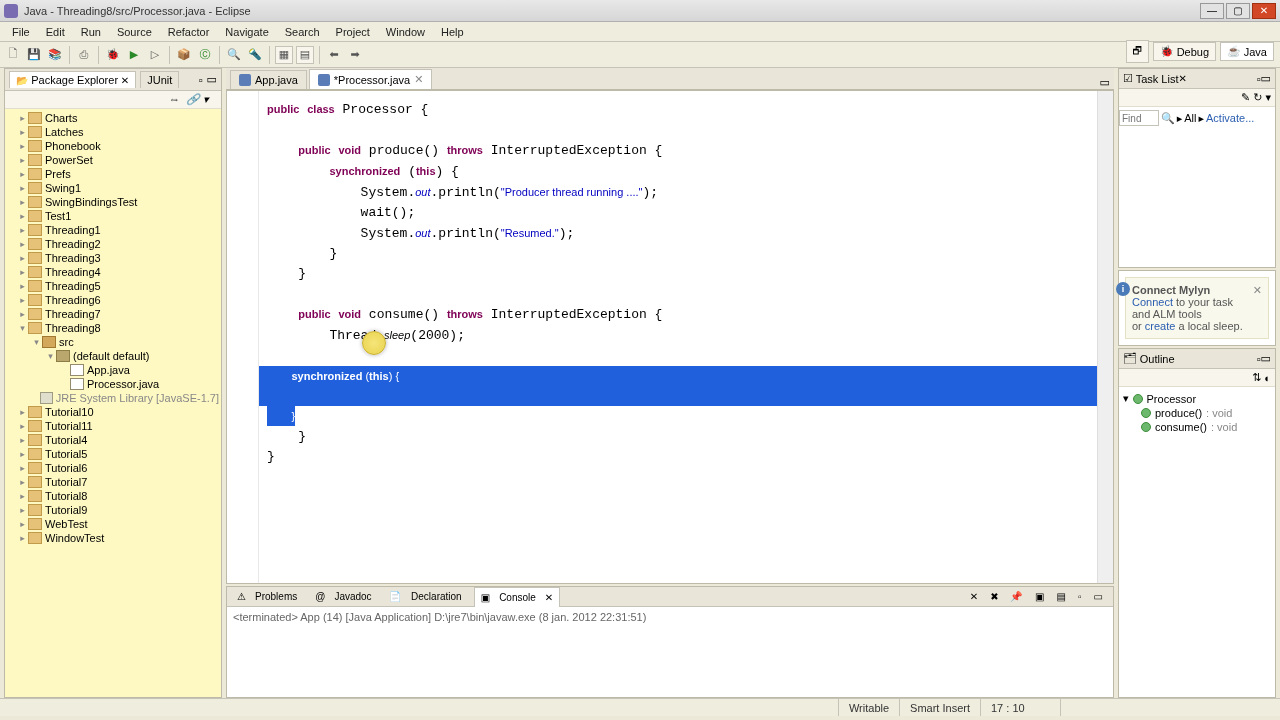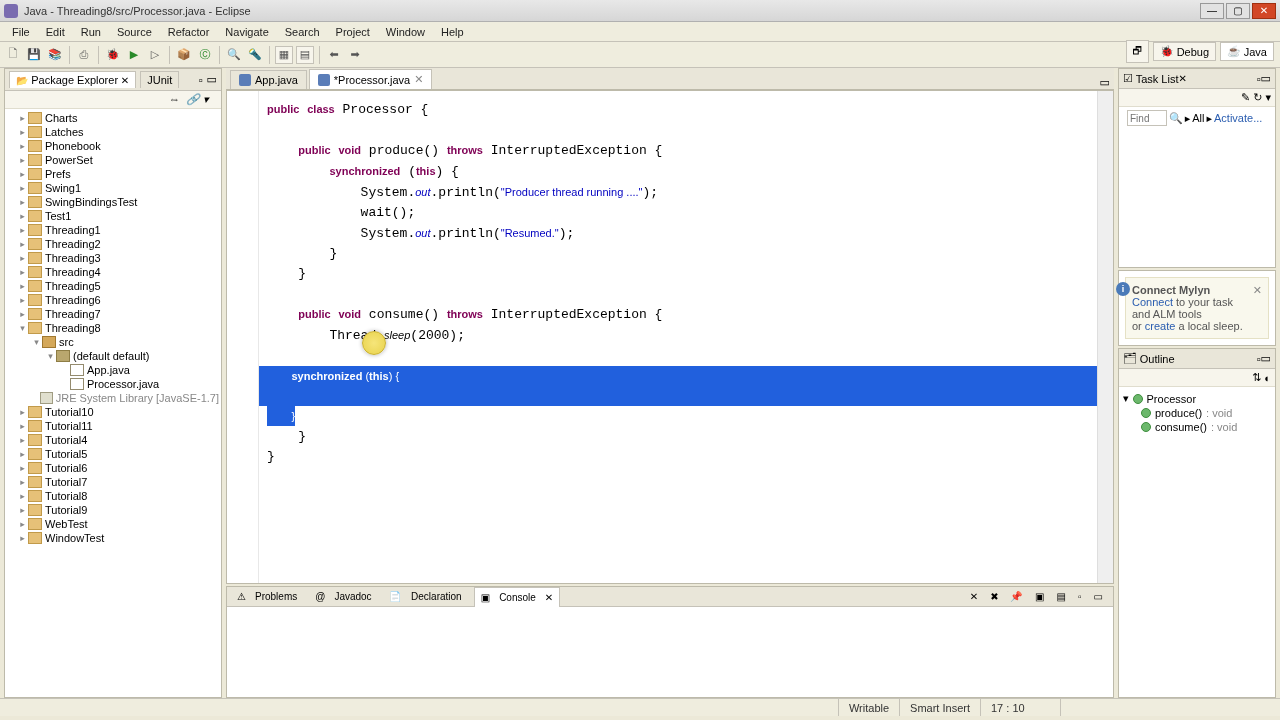--- a/index.html
+++ b/index.html
@@ -11,21 +11,21 @@
 .winbtns div { width:24px; height:16px; border:1px solid #999; background:#e2e2e2; display:flex; align-items:center; justify-content:center; font-size:10px;}
 .winbtns .close{ background:#d24726; color:#fff; border-color:#a03010;}
 .menubar { height:20px; background:#efedde; display:flex; align-items:center; padding:0 4px; border-bottom:1px solid #c5c2b8;}
 .menubar span { padding:2px 8px; color:#222;}
 .toolbar { height:26px; background:#efedde; display:flex; align-items:center; padding:0 4px; gap:3px; border-bottom:1px solid #c5c2b8;}
 .tb-btn{ width:18px; height:18px; border:1px solid transparent; display:flex; align-items:center; justify-content:center; font-size:11px; color:#555;}
 .tb-btn.b{border-color:#c5c2b8; background:#f7f5ec;}
 .tb-sep{ width:1px; height:18px; background:#c5c2b8; margin:0 2px;}
 .main { display:flex; height:calc(100% - 90px); }
 
-.left { width:218px; border:1px solid #bdbaaa; margin:0 2px 0 4px; display:flex; flex-direction:column; background:#ffffff;}
+.left { width:218px; border:1px solid #bdbaaa; margin:0 2px 0 4px; display:flex; flex-direction:column; background:#fef9c3;}
 .view-tabs{ height:22px; background:#e9e6d9; border-bottom:1px solid #c5c2b8; display:flex; align-items:center; padding:0 4px; gap:4px;}
 .view-tabs .tab{ padding:2px 6px; background:#fff; border:1px solid #c5c2b8; border-bottom:none; font-size:10px;}
 .view-tabs .tab.inactive{ background:#e9e6d9;}
 .view-tabs .spacer{flex:1;}
 .view-toolbar{height:18px; background:#f7f5ec; border-bottom:1px solid #e0ddce; display:flex; justify-content:flex-end; padding:0 4px; gap:3px; align-items:center;}
 .view-toolbar i{width:14px;height:14px;display:inline-block;}
 .tree{ flex:1; overflow:auto; padding:2px 0;}
 .tree-item{ display:flex; align-items:center; padding:1px 2px; white-space:nowrap;}
 .tree-item .twist{ width:11px; text-align:center; color:#888; font-size:9px;}
 .tree-item .picon{ width:14px; height:12px; margin-right:3px;}
@@ -58,21 +58,21 @@
 .bp-tabs span{ padding:2px 6px; font-size:10px; display:flex; align-items:center; gap:3px;}
 .bp-tabs span.active{ background:#fff; border:1px solid #c5c2b8; border-bottom:none;}
 .bp-tabs .sp{flex:1;}
 .bp-body{ flex:1; padding:4px 6px; color:#666;}
 
 .right{ width:158px; display:flex; flex-direction:column; margin:0 4px 0 2px; gap:2px;}
 .panel{ border:1px solid #bdbaaa; background:#fff; display:flex; flex-direction:column;}
 .panel-hd{ height:20px; background:#e9e6d9; border-bottom:1px solid #c5c2b8; display:flex; align-items:center; padding:0 4px; font-size:10px;}
 .panel-hd .sp{flex:1;}
 .panel-body{ flex:1; padding:4px; overflow:auto;}
-.find-row{ display:flex; gap:2px; align-items:center; height:22px; padding:0 8px;}
+.find-row{ display:flex; gap:2px; align-items:center; height:22px; padding:0 0;}
 .find-row input{ width:40px; height:16px; border:1px solid #c5c2b8; font-size:10px; padding:0 2px;}
 .mylyn{ background:#f9f8ed; border:1px solid #e5e1c5; padding:6px; margin:6px; font-size:10px; color:#555; position:relative;}
 .mylyn .info{ position:absolute; left:-10px; top:4px; width:14px; height:14px; border-radius:50%; background:#4a7ab8; color:#fff; text-align:center; line-height:14px; font-weight:bold; font-size:9px;}
 .mylyn a{ color:#2a5db0;}
 .outline-item{ display:flex; align-items:center; gap:4px; padding:1px 0;}
 .outline-item .oc{width:10px;height:10px;border-radius:50%;}
 .oc.cls{background:#6cb86c; border:1px solid #3e8e3e;}
 .oc.pub{background:#6cb86c; border:1px solid #3e8e3e;}
 .statusbar{ height:18px; background:#efedde; border-top:1px solid #c5c2b8; display:flex; align-items:center; font-size:10px; color:#333;}
 .statusbar .cell{ border-left:1px solid #c5c2b8; padding:8px 10px; height:100%; display:flex; align-items:center;}
@@ -360,20 +360,21 @@
         <span class="active">▣ <span>Console</span> ✕</span>
         <div class="sp"></div>
         <span>✕</span>
         <span>✖</span>
         <span>📌</span>
         <span>▣</span>
         <span>▤</span>
         <span>▫</span>
         <span>▭</span>
       </div>
+      <div class="bp-body">&lt;terminated&gt; App (14) [Java Application] D:\jre7\bin\javaw.exe (8 jan. 2012 22:31:51)</div>
     </div>
   </div>
 
   <div class="right">
     <div class="panel" style="height:200px;">
       <div class="panel-hd"><span>☑</span>&nbsp;<span>Task List</span> ✕<div class="sp"></div><span>▫</span><span>▭</span></div>
       <div style="height:18px; background:#f7f5ec; border-bottom:1px solid #e0ddce; display:flex; justify-content:flex-end; padding:0 4px; gap:3px; align-items:center;">
         <span>✎</span>
         <span>↻</span>
         <span>▾</span>

